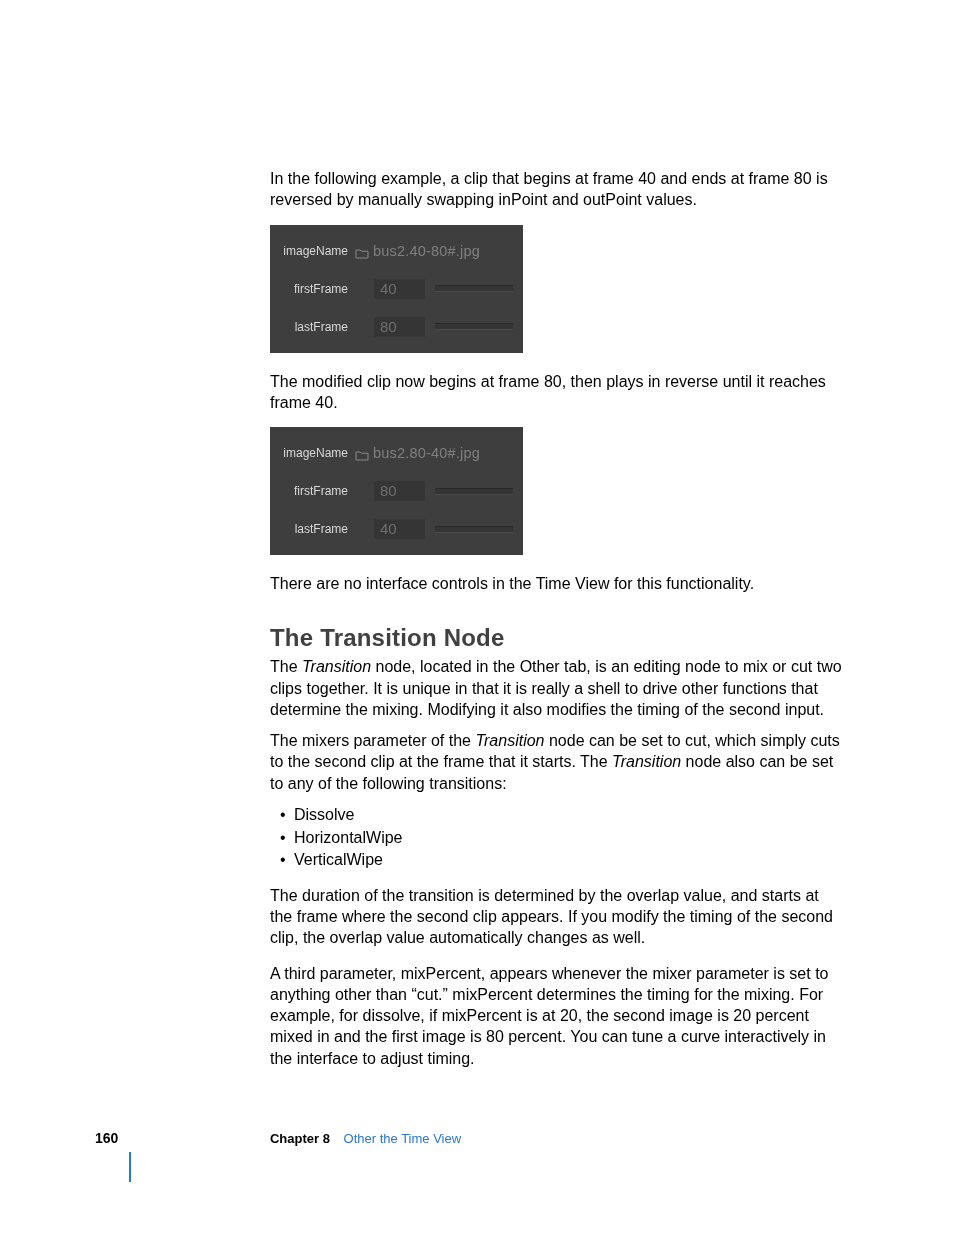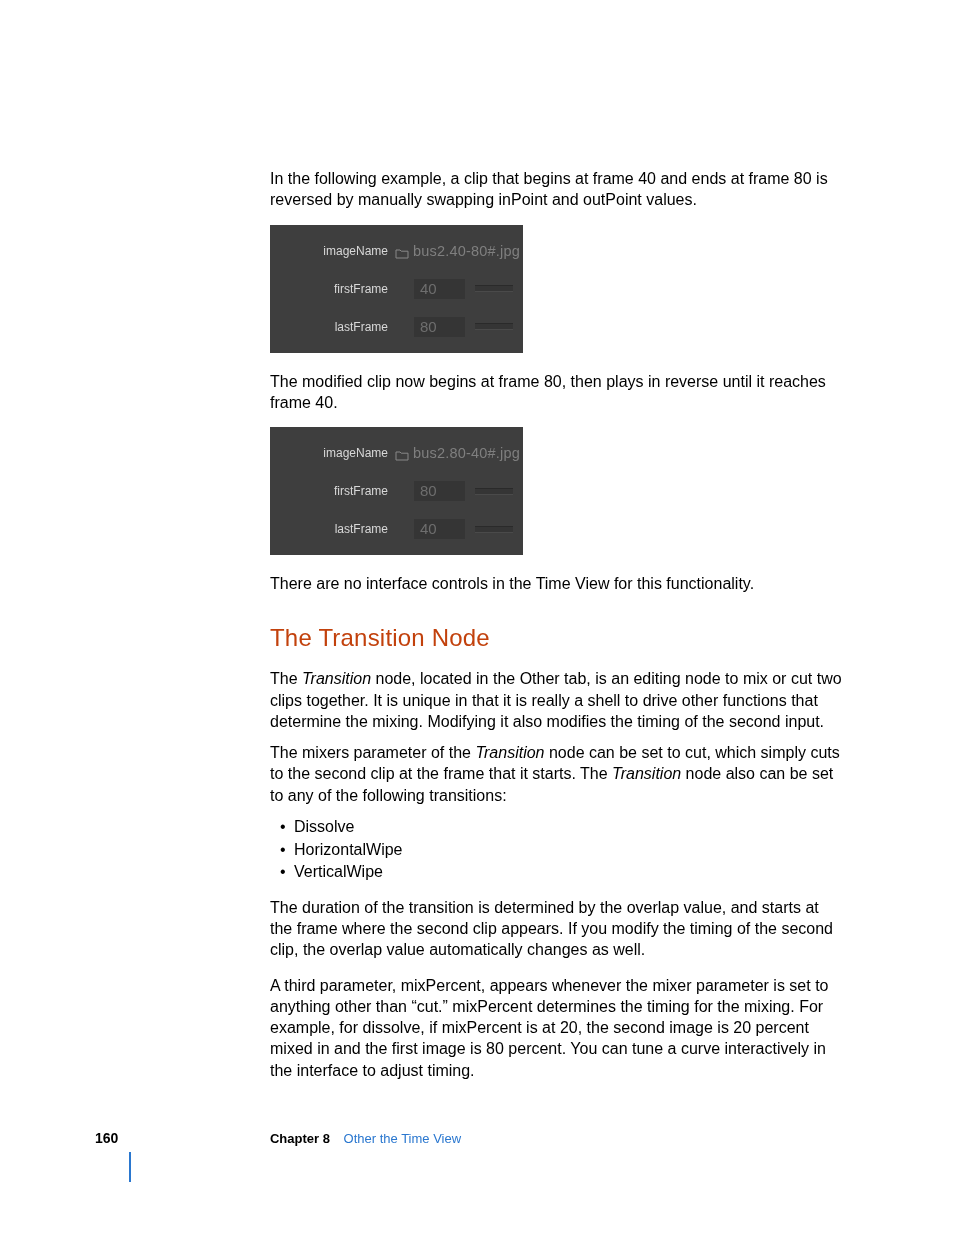--- a/index.html
+++ b/index.html
@@ -26,23 +26,23 @@
   }
   .para {
     font-size: 16px;
     line-height: 1.33;
     margin: 0 0 14px 0;
     color: #000;
   }
   .para-tight { margin-bottom: 10px; }
   .heading {
     font-size: 24px;
-    font-weight: 400;
-    color: #c2410c;
-    margin: 30px 0 16px 0;
+    font-weight: 700;
+    color: #404040;
+    margin: 30px 0 4px 0;
     letter-spacing: 0.2px;
   }
   .italic { font-style: italic; }
   .bullets {
     margin: 0 0 14px 0;
     padding: 0 0 0 10px;
     list-style: none;
   }
   .bullets li {
     font-size: 16px;
@@ -67,21 +67,20 @@
     align-items: center;
     height: 38px;
   }
   .plabel {
     width: 78px;
     text-align: right;
     color: #d8d8d8;
     font-size: 12px;
     font-family: Arial, sans-serif;
     padding-right: 6px;
-    padding-left: 40px;
   }
   .folder-icon {
     width: 14px; height: 12px;
     display: inline-block;
     margin-right: 4px;
     margin-left: 1px;
     vertical-align: middle;
   }
   .pval-text {
     color: #7f7f7f;

